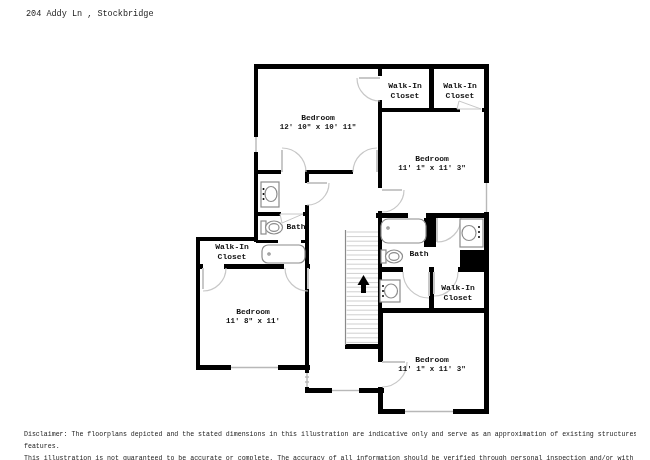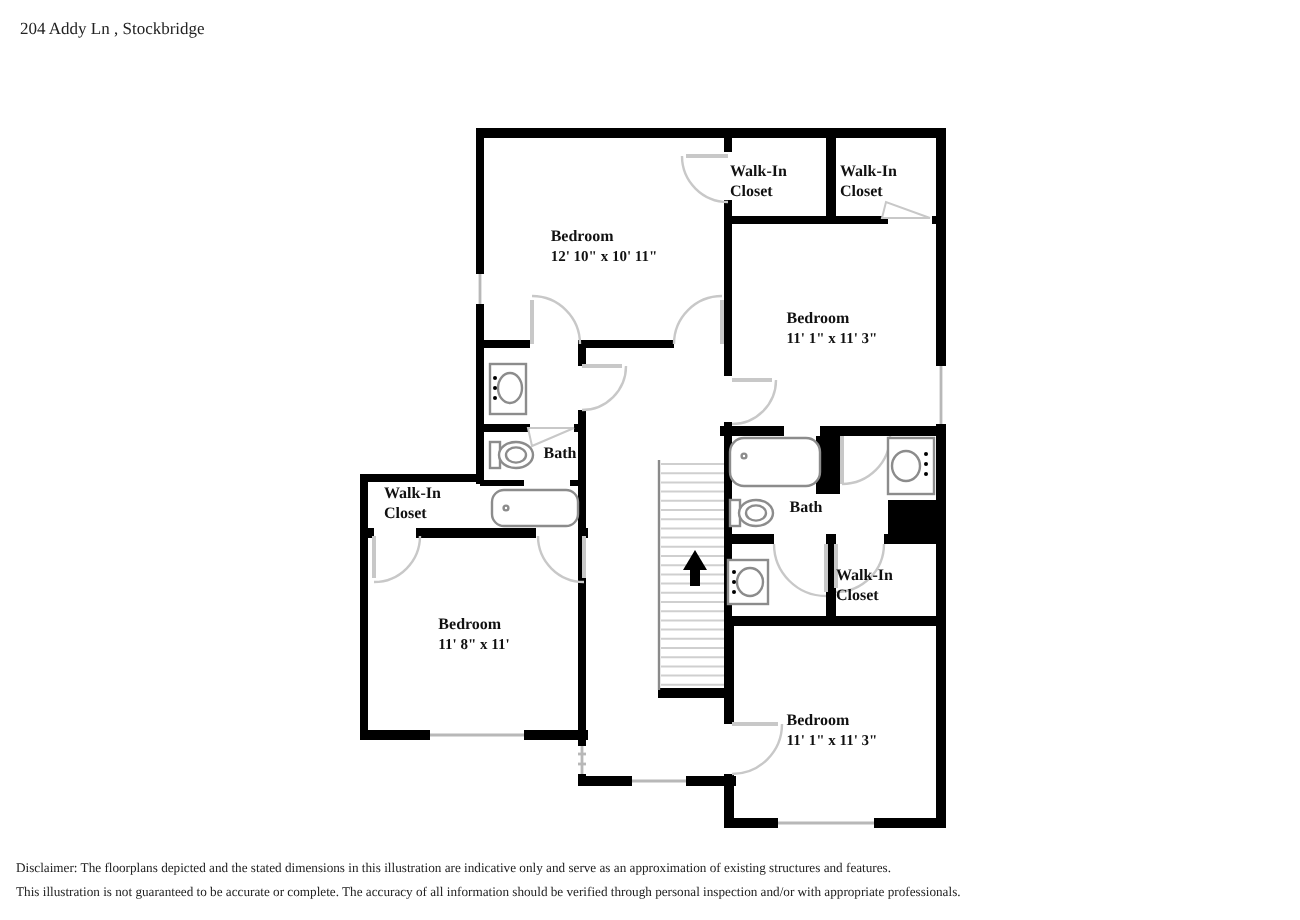--- a/index.html
+++ b/index.html
@@ -1,29 +1,29 @@
 <!DOCTYPE html>
 <html style="--wall: #000000; --window-line: #b8b8b8; --door-line: #c8c8c8; --fixture-line: #8c8c8c; --stair-line: #cfcfcf;"><head>
 <meta charset="utf-8">
 <style>
   html,body{margin:0;padding:0;background:#fff;}
   #screen{position:relative;width:620px;height:460px;background:#ffffff;overflow:hidden;
-          font-family:Liberation Serif, serif;}
+          font-family:Liberation Mono, monospace;margin-left:16px;}
   .hdr{position:absolute;left:10px;top:8px;font-size:8.5px;color:#222;line-height:13px;}
   svg{position:absolute;left:0;top:0;}
   .wall{fill:var(--wall,#000);}
   .win{stroke:var(--window-line,#b8b8b8);stroke-width:1.4;fill:none;}
   .door{stroke:var(--door-line,#c8c8c8);stroke-width:1.2;fill:none;}
   .leaf{stroke:var(--door-line,#c8c8c8);stroke-width:2;fill:#fff;}
   .wedge{stroke:var(--door-line,#c8c8c8);stroke-width:1;fill:#fff;}
   .fix{stroke:var(--fixture-line,#8c8c8c);stroke-width:1.2;fill:#fff;}
   .tread{stroke:var(--stair-line,#cfcfcf);stroke-width:1;}
   .rail{stroke:#8a8a8a;stroke-width:1.2;}
   .arrow{fill:#000;}
-  .room-label{position:absolute;transform:translate(-50%,-50%);text-align:left;
+  .room-label{position:absolute;transform:translate(-50%,-50%);text-align:center;
               font-weight:bold;font-size:8px;color:#111;line-height:1.25;white-space:nowrap;}
   .room-label .dims{font-weight:bold;font-size:7.5px;}
   .room-label span{display:block;}
   .wrap2{white-space:normal;width:48px;}
   .ftr{position:absolute;left:8px;top:429px;font-size:6.6px;color:#222;line-height:12px;width:640px;}
 </style>
 </head>
 <body>
 
 <div id="screen">

